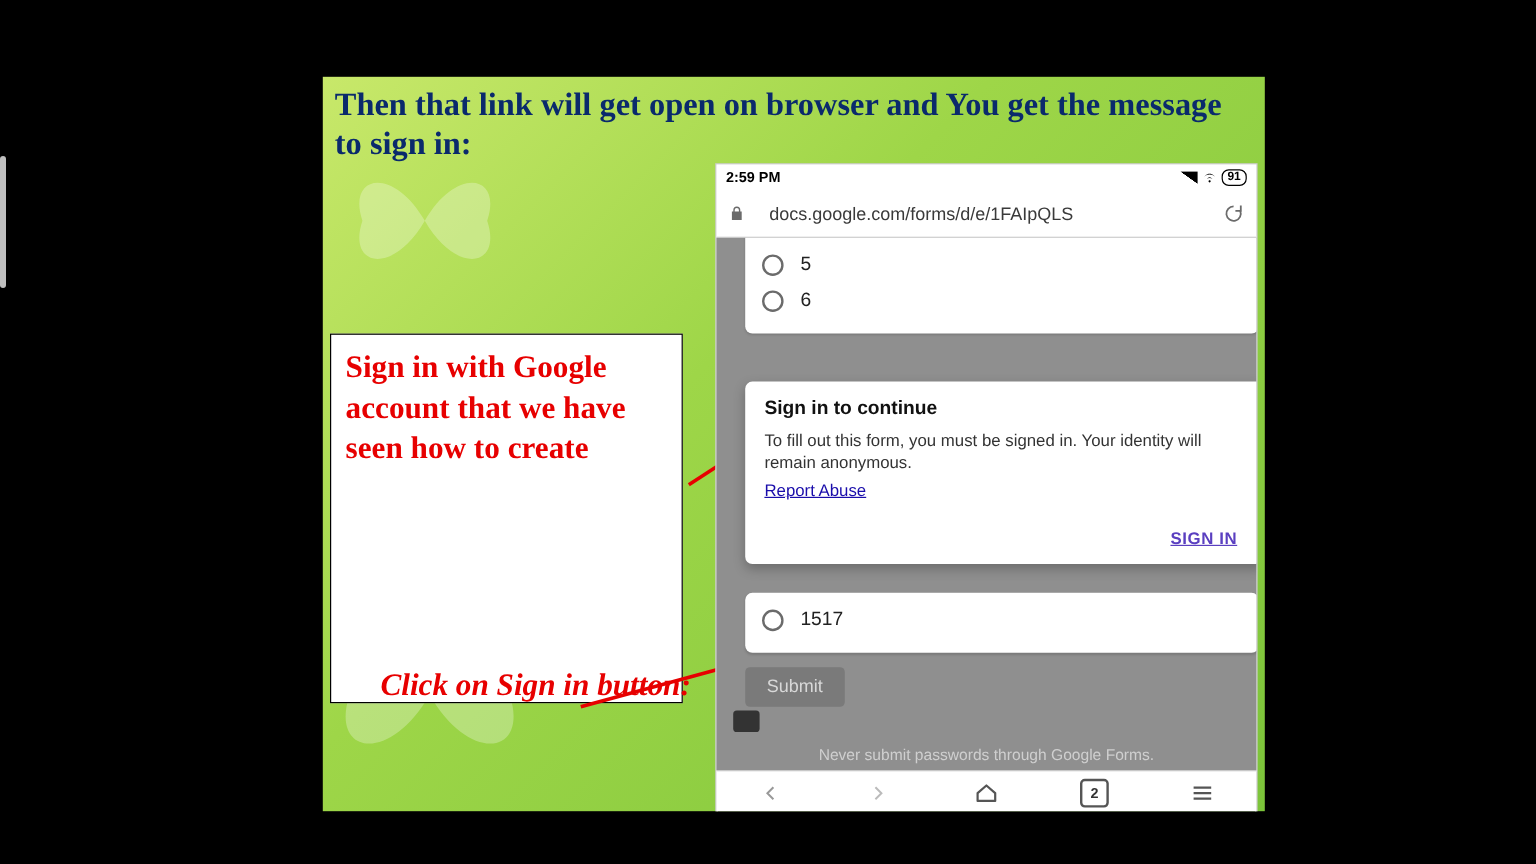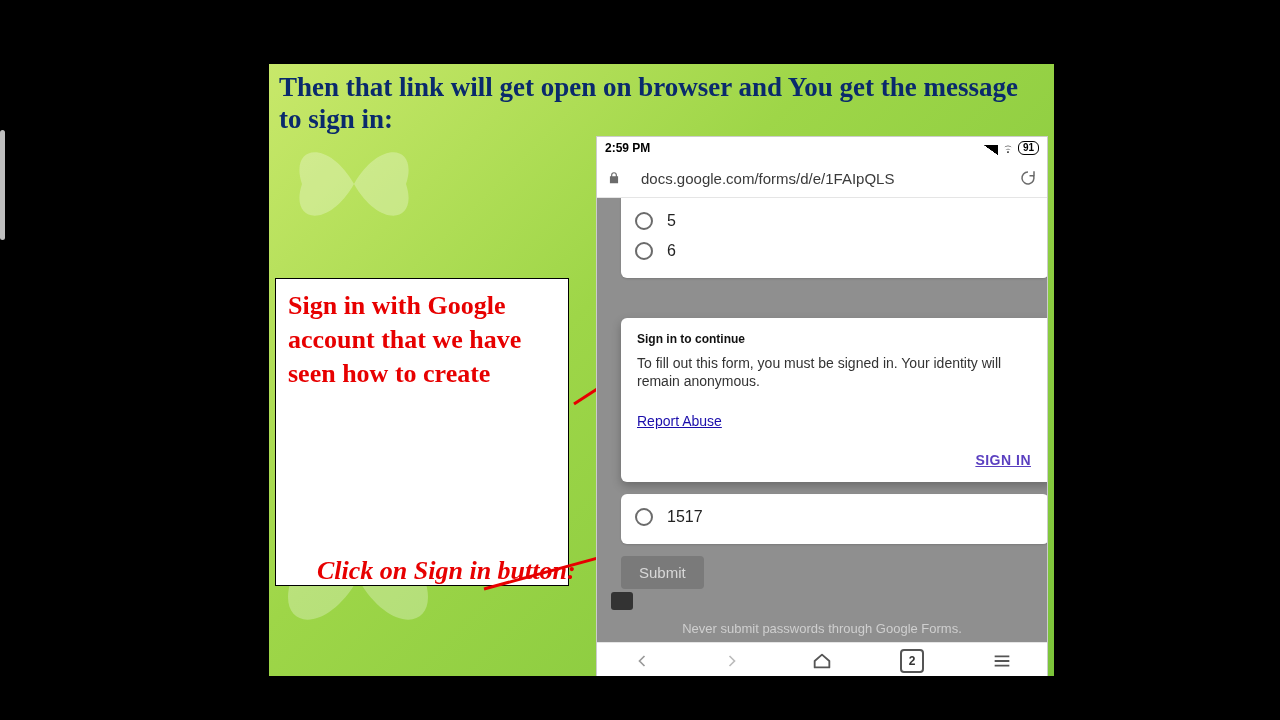--- a/index.html
+++ b/index.html
@@ -6,37 +6,37 @@
   .slide{position:absolute;left:269px;top:64px;width:785px;height:612px;background:linear-gradient(135deg,#c8e86a 0%,#9ed648 40%,#7cc43a 100%);overflow:hidden}
   .butterfly{position:absolute;opacity:0.28;pointer-events:none}
   .butterfly svg{display:block}
   .title{position:absolute;left:10px;top:8px;right:10px;font-weight:bold;font-size:27px;line-height:1.18;color:#0a2a6c;font-family:Georgia,"Times New Roman",serif}
   .callout1{position:absolute;left:6px;top:214px;width:294px;height:308px;background:#fff;border:1px solid #000;box-sizing:border-box;padding:10px 12px;font-family:Georgia,"Times New Roman",serif;font-weight:bold;font-size:26px;line-height:1.3;color:#e70000}
   .callout2{position:absolute;left:48px;top:490px;width:300px;font-family:Georgia,"Times New Roman",serif;font-weight:bold;font-style:italic;font-size:26px;line-height:1.3;color:#e70000}
   .arrow{position:absolute;pointer-events:none}
   
   .phone{position:absolute;left:328px;top:73px;width:450px;height:682px;background:#fff;box-shadow:0 0 0 1px #ccc}
   .statusbar{position:relative;height:22px;font-size:12px;font-weight:bold;color:#000;padding:0 8px;display:flex;align-items:center;justify-content:space-between}
-  .status-icons{display:flex;align-items:flex-end;gap:4px}
+  .status-icons{display:flex;align-items:center;gap:4px}
   .sig{width:14px;height:10px;background:linear-gradient(to top right,transparent 48%,#000 50%)}
   .wifi{width:12px;height:12px}
   .batt{border:1px solid #000;border-radius:6px;padding:0 4px;font-size:10px;line-height:12px}
   .urlbar{height:38px;display:flex;align-items:center;padding:0 10px;gap:20px;border-bottom:1px solid #e5e5e5}
   .lock{width:14px;height:14px;flex:0 0 auto}
   .url{flex:1;font-size:15px;color:#3a3a3a;white-space:nowrap;overflow:hidden}
   .reload{width:18px;height:18px;flex:0 0 auto}
   .content{position:relative;height:444px;background:#8f8f8f;overflow:hidden}
   .dim{position:absolute;inset:0}
   .card{position:absolute;left:24px;background:#fff;border-radius:6px;box-shadow:0 1px 2px rgba(0,0,0,0.15)}
   .card.q1{top:0;width:400px;padding:8px 14px 12px;border-top-left-radius:0;border-top-right-radius:0}
   .opt{display:flex;align-items:center;gap:14px;padding:6px 0;color:#222;font-size:16px}
   .radio{width:18px;height:18px;border:2px solid #6b6b6b;border-radius:50%;box-sizing:border-box}
   .prompt{position:absolute;left:24px;top:120px;width:400px;background:#fff;border-radius:6px;padding:14px 16px 10px;box-shadow:0 4px 10px rgba(0,0,0,0.25)}
-  .prompt h3{margin:0 0 8px;font-size:12px;color:#111}
-  .prompt p{margin:0 0 22px;font-size:14px;color:#333;line-height:1.3}
+  .prompt h3{margin:0 0 8px;font-size:16px;color:#111}
+  .prompt p{margin:0 0 6px;font-size:14px;color:#333;line-height:1.3}
   .report{color:#1a0dab;text-decoration:underline;font-size:14px}
   .signin{display:block;text-align:right;color:#5a3fc0;font-weight:bold;font-size:14px;letter-spacing:0.5px;margin-top:18px;padding:4px 6px}
   .card.q2{top:296px;width:400px;padding:8px 14px 12px}
   .submit{position:absolute;left:24px;top:358px;background:#7a7a7a;color:#d8d8d8;border:none;border-radius:4px;padding:8px 18px;font-size:15px}
   .warn{position:absolute;left:24px;bottom:6px;right:24px;color:#cfcfcf;font-size:13px;text-align:center}
   .fb{position:absolute;left:14px;bottom:32px;width:22px;height:18px;background:#333;border-radius:3px}
   .navbar{height:35px;border-top:1px solid #e5e5e5;display:flex;align-items:center;justify-content:space-around}
   .navbtn{width:26px;height:26px;display:flex;align-items:center;justify-content:center;color:#777}
   .tabcount{border:2px solid #555;border-radius:4px;width:20px;height:20px;display:flex;align-items:center;justify-content:center;font-size:12px;color:#333;font-weight:bold}
   .leftbar{position:absolute;left:0;top:130px;width:5px;height:110px;background:#bfbfbf;border-radius:3px}

